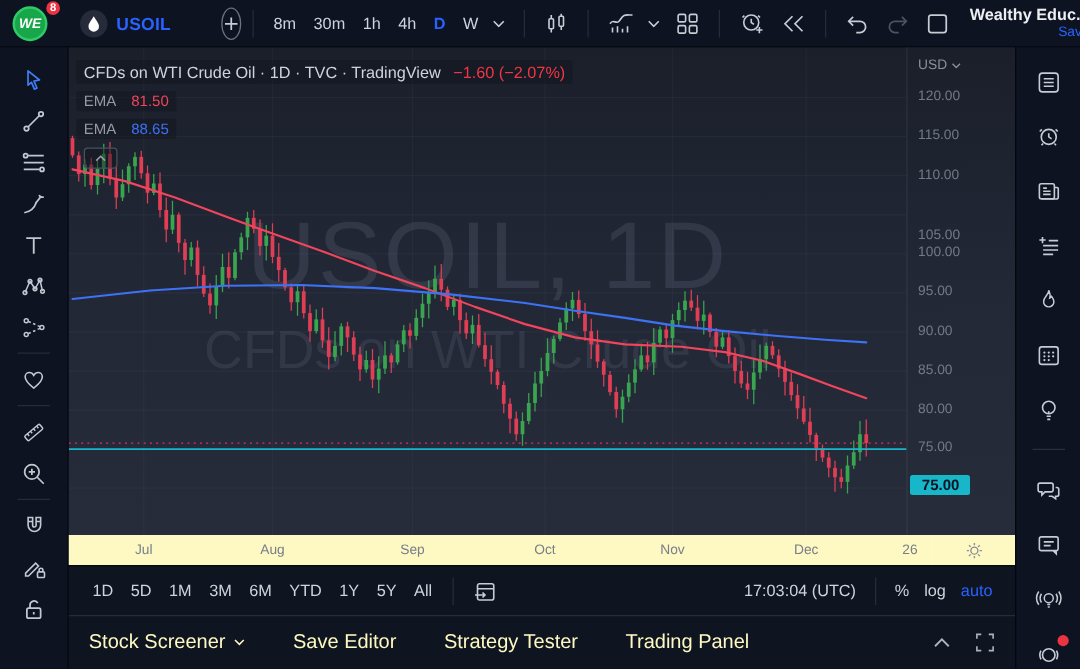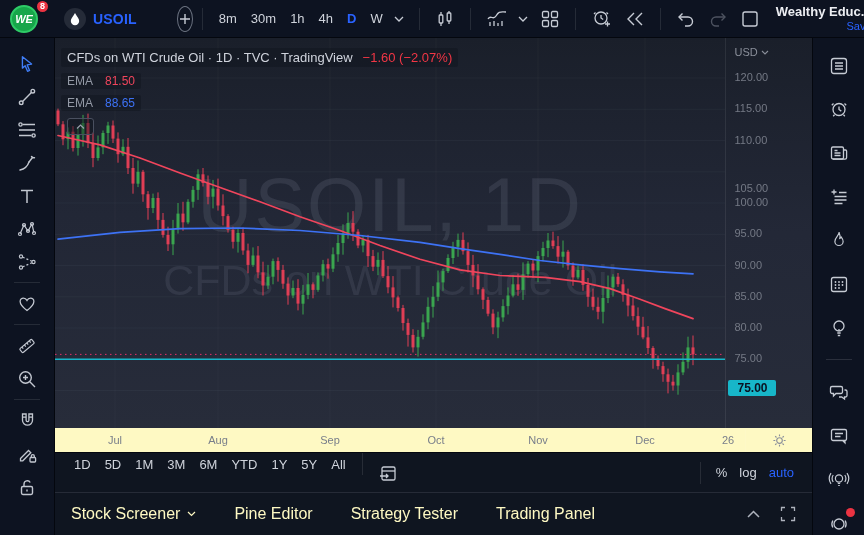--- a/index.html
+++ b/index.html
@@ -55,21 +55,21 @@
   .plabel{position:absolute;left:2px;top:309px;width:62px;background:#e52e66;color:#fff;text-align:center;border-radius:2px;padding:1px 0;z-index:3;line-height:14px;}
   .plabel .pv{font-size:12px;font-weight:700;}
   .plabel .cd{font-size:11px;font-weight:600;}
   .llabel{position:absolute;left:2px;top:342px;width:48px;background:#17b6c9;color:#0a1322;text-align:center;border-radius:2px;padding:1px 0;font-size:12px;font-weight:700;z-index:3;}
   
   .taxis{height:24px;display:flex;border-top:1px solid rgba(255,255,255,.08);background:#fef9c3;}
   .t-strip{width:690px;position:relative;}
   .month{position:absolute;top:5px;transform:translateX(-50%);font-size:11px;color:#787e8a;}
   .t-corner{width:67px;border-left:1px solid rgba(255,255,255,.08);display:flex;align-items:center;justify-content:center;color:#8a8f9a;}
   
-  .btoolbar{height:40px;background:#0f1520;border-top:1px solid #04070e;display:flex;padding:0 12px;}
+  .btoolbar{height:40px;background:#0f1520;border-top:1px solid #04070e;display:flex;align-items:center;padding:0 12px;}
   .range-btn{padding:4px 7px;color:#cfd3db;border-radius:3px;font-size:13px;}
   .btool-right{margin-left:auto;display:flex;align-items:center;}
   .clock{color:#cfd3db;font-size:13px;padding:4px 6px;}
   .scale-btn{color:#cfd3db;font-size:13px;padding:4px 6px;border-radius:3px;}
   .scale-btn.active{color:#2962ff;}
   
   .bpanel{height:43px;background:#0f1520;border-top:1px solid #262b37;display:flex;align-items:center;padding:0 16px;}
   .bp-tab{color:#fef9c3;font-size:16px;font-weight:500;margin-right:38px;display:flex;align-items:center;gap:7px;}
   .bp-right{margin-left:auto;display:flex;align-items:center;gap:20px;color:#aeb3bd;}
   
@@ -635,36 +635,37 @@
       <div class="range-btn">All</div>
       <div class="vdiv"></div>
       <div class="tb-icon icon">
         <svg width="20" height="20" viewBox="0 0 20 20" fill="none" stroke="currentColor" stroke-width="1.3">
             <rect x="4" y="4" width="13" height="13" rx="1.6"></rect>
             <path d="M4 8h13"></path>
             <path d="M2 13h8M8 11l2 2-2 2"></path>
           </svg>
       </div>
       <div class="btool-right">
+        <div class="clock">17:03:04 (UTC)</div>
         <div class="vdiv"></div>
         <div class="scale-btn">%</div>
         <div class="scale-btn">log</div>
         <div class="scale-btn active">auto</div>
       </div>
     </div>
 
     <div class="bpanel">
       <div class="bp-tab">
         <span>Stock Screener</span>
         <svg width="9" height="6" viewBox="0 0 9 6">
             <path d="M1 1l3.5 3.5L8 1" fill="none" stroke="currentColor" stroke-width="1.2"></path>
           </svg>
       </div>
       <div class="bp-tab">
-          <span>Pine Editor</span>
+          <span>Save Editor</span>
         </div>
       <div class="bp-tab">
           <span>Strategy Tester</span>
         </div>
       <div class="bp-tab">
           <span>Trading Panel</span>
         </div>
       <div class="bp-right">
         <span>
           <svg width="13" height="8" viewBox="0 0 13 8">

